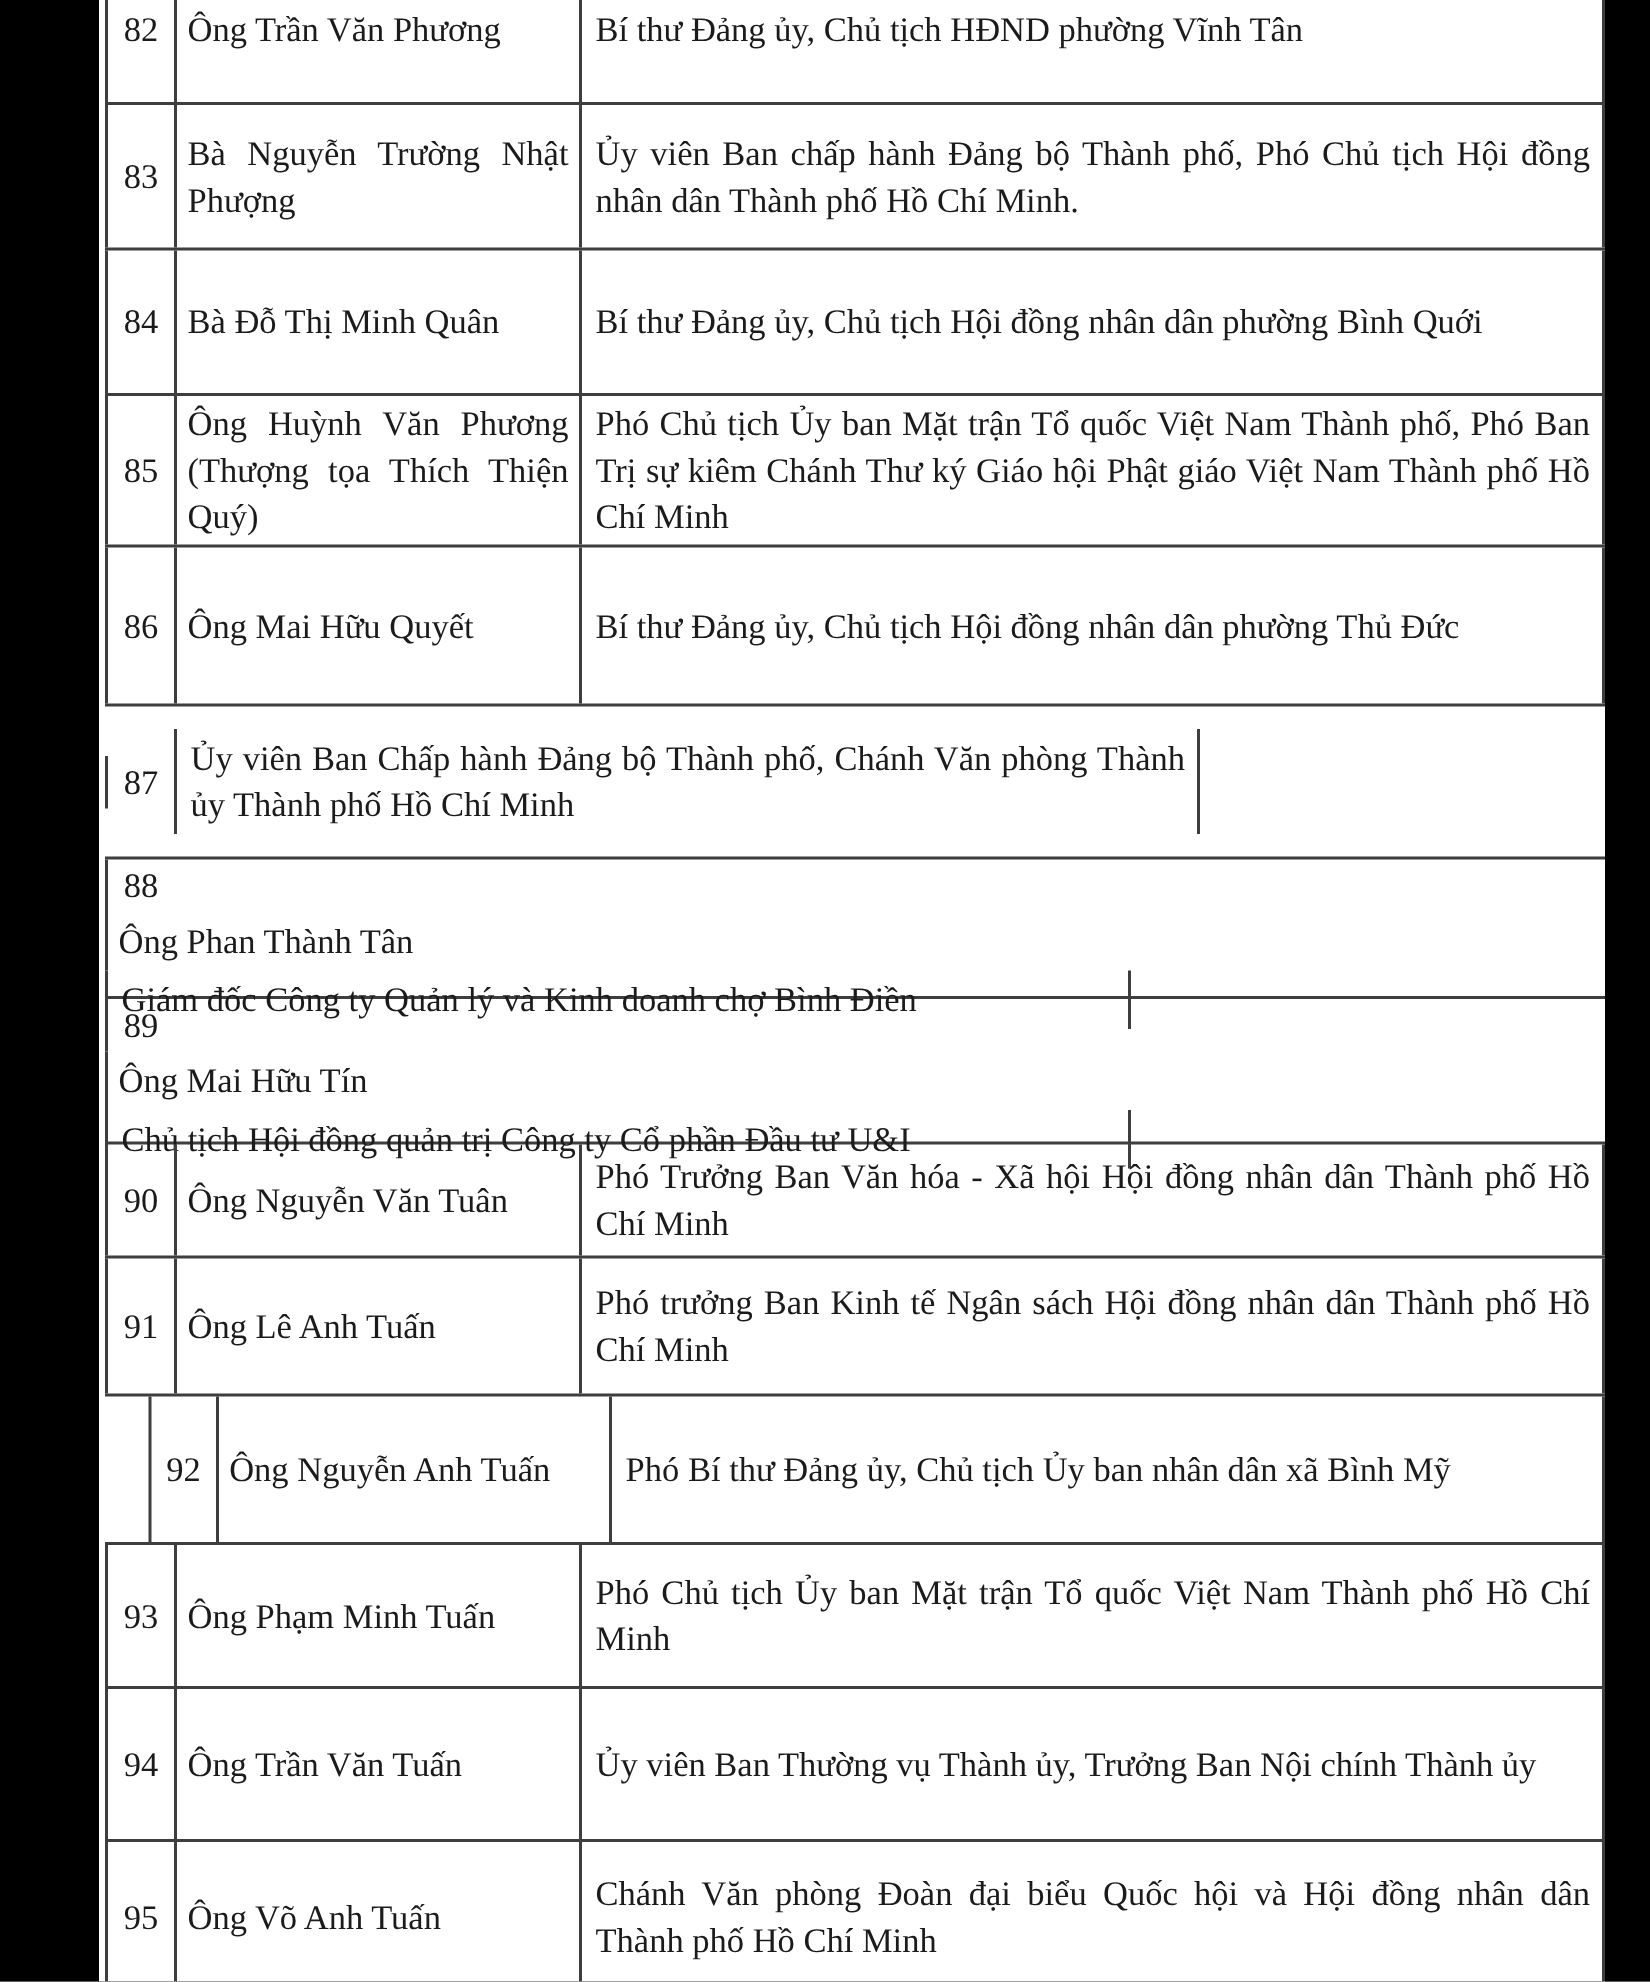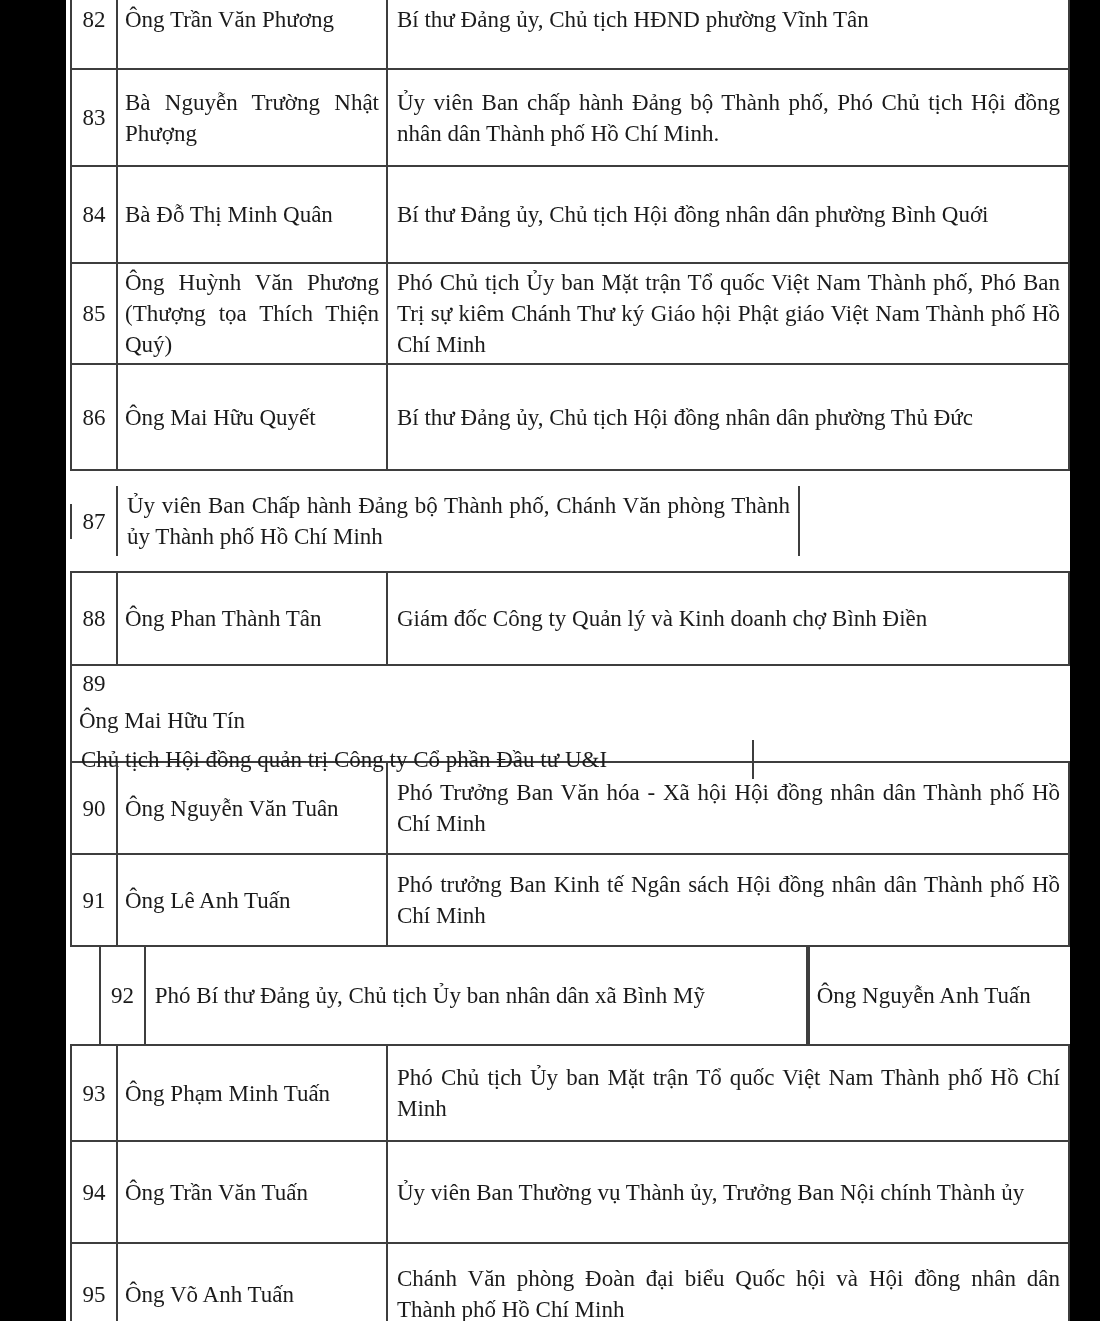--- a/index.html
+++ b/index.html
@@ -139,21 +139,21 @@
         </div>
       </div>
       <div class="row" style="height: 102px; align-items: center;">
         <div class="cell no">
           <div class="txt">87</div>
         </div>
         <div class="cell position">
           <div class="txt">Ủy viên Ban Chấp hành Đảng bộ Thành phố, Chánh Văn phòng Thành ủy Thành phố Hồ Chí Minh</div>
         </div>
       </div>
-      <div class="row" style="height: 93px;">
+      <div class="row" style="height: 93px; flex-direction: column;">
         <div class="cell no">
           <div class="txt">88</div>
         </div>
         <div class="cell name">
           <div class="txt">Ông Phan Thành Tân</div>
         </div>
         <div class="cell position">
           <div class="txt">Giám đốc Công ty Quản lý và Kinh doanh chợ Bình Điền</div>
         </div>
       </div>
@@ -161,51 +161,51 @@
         <div class="cell no">
           <div class="txt">89</div>
         </div>
         <div class="cell name">
           <div class="txt">Ông Mai Hữu Tín</div>
         </div>
         <div class="cell position">
           <div class="txt">Chủ tịch Hội đồng quản trị Công ty Cổ phần Đầu tư U&amp;I</div>
         </div>
       </div>
+      <div class="row" style="height: 76px;">
+        <div class="cell no">
+          <div class="txt">90</div>
+        </div>
+        <div class="cell name">
+          <div class="txt">Ông Nguyễn Văn Tuân</div>
+        </div>
+        <div class="cell position">
+          <div class="txt">Phó Trưởng Ban Văn hóa - Xã hội Hội đồng nhân dân Thành phố Hồ Chí Minh</div>
+        </div>
+      </div>
       <div class="row" style="height: 92px;">
         <div class="cell no">
-          <div class="txt">90</div>
-        </div>
-        <div class="cell name">
-          <div class="txt">Ông Nguyễn Văn Tuân</div>
-        </div>
-        <div class="cell position">
-          <div class="txt">Phó Trưởng Ban Văn hóa - Xã hội Hội đồng nhân dân Thành phố Hồ Chí Minh</div>
-        </div>
-      </div>
-      <div class="row" style="height: 92px;">
-        <div class="cell no">
           <div class="txt">91</div>
         </div>
         <div class="cell name">
           <div class="txt">Ông Lê Anh Tuấn</div>
         </div>
         <div class="cell position">
           <div class="txt">Phó trưởng Ban Kinh tế Ngân sách Hội đồng nhân dân Thành phố Hồ Chí Minh</div>
         </div>
       </div>
       <div class="row" style="height: 99px; padding-left: 29px;">
         <div class="cell no">
           <div class="txt">92</div>
         </div>
+        <div class="cell name">
+          <div class="txt">Ông Nguyễn Anh Tuấn</div>
+        </div>
         <div class="cell position">
           <div class="txt">Phó Bí thư Đảng ủy, Chủ tịch Ủy ban nhân dân xã Bình Mỹ</div>
-        </div>
-        <div class="cell name">
-          <div class="txt">Ông Nguyễn Anh Tuấn</div>
         </div>
       </div>
       <div class="row" style="height: 96px;">
         <div class="cell no">
           <div class="txt">93</div>
         </div>
         <div class="cell name">
           <div class="txt">Ông Phạm Minh Tuấn</div>
         </div>
         <div class="cell position">

